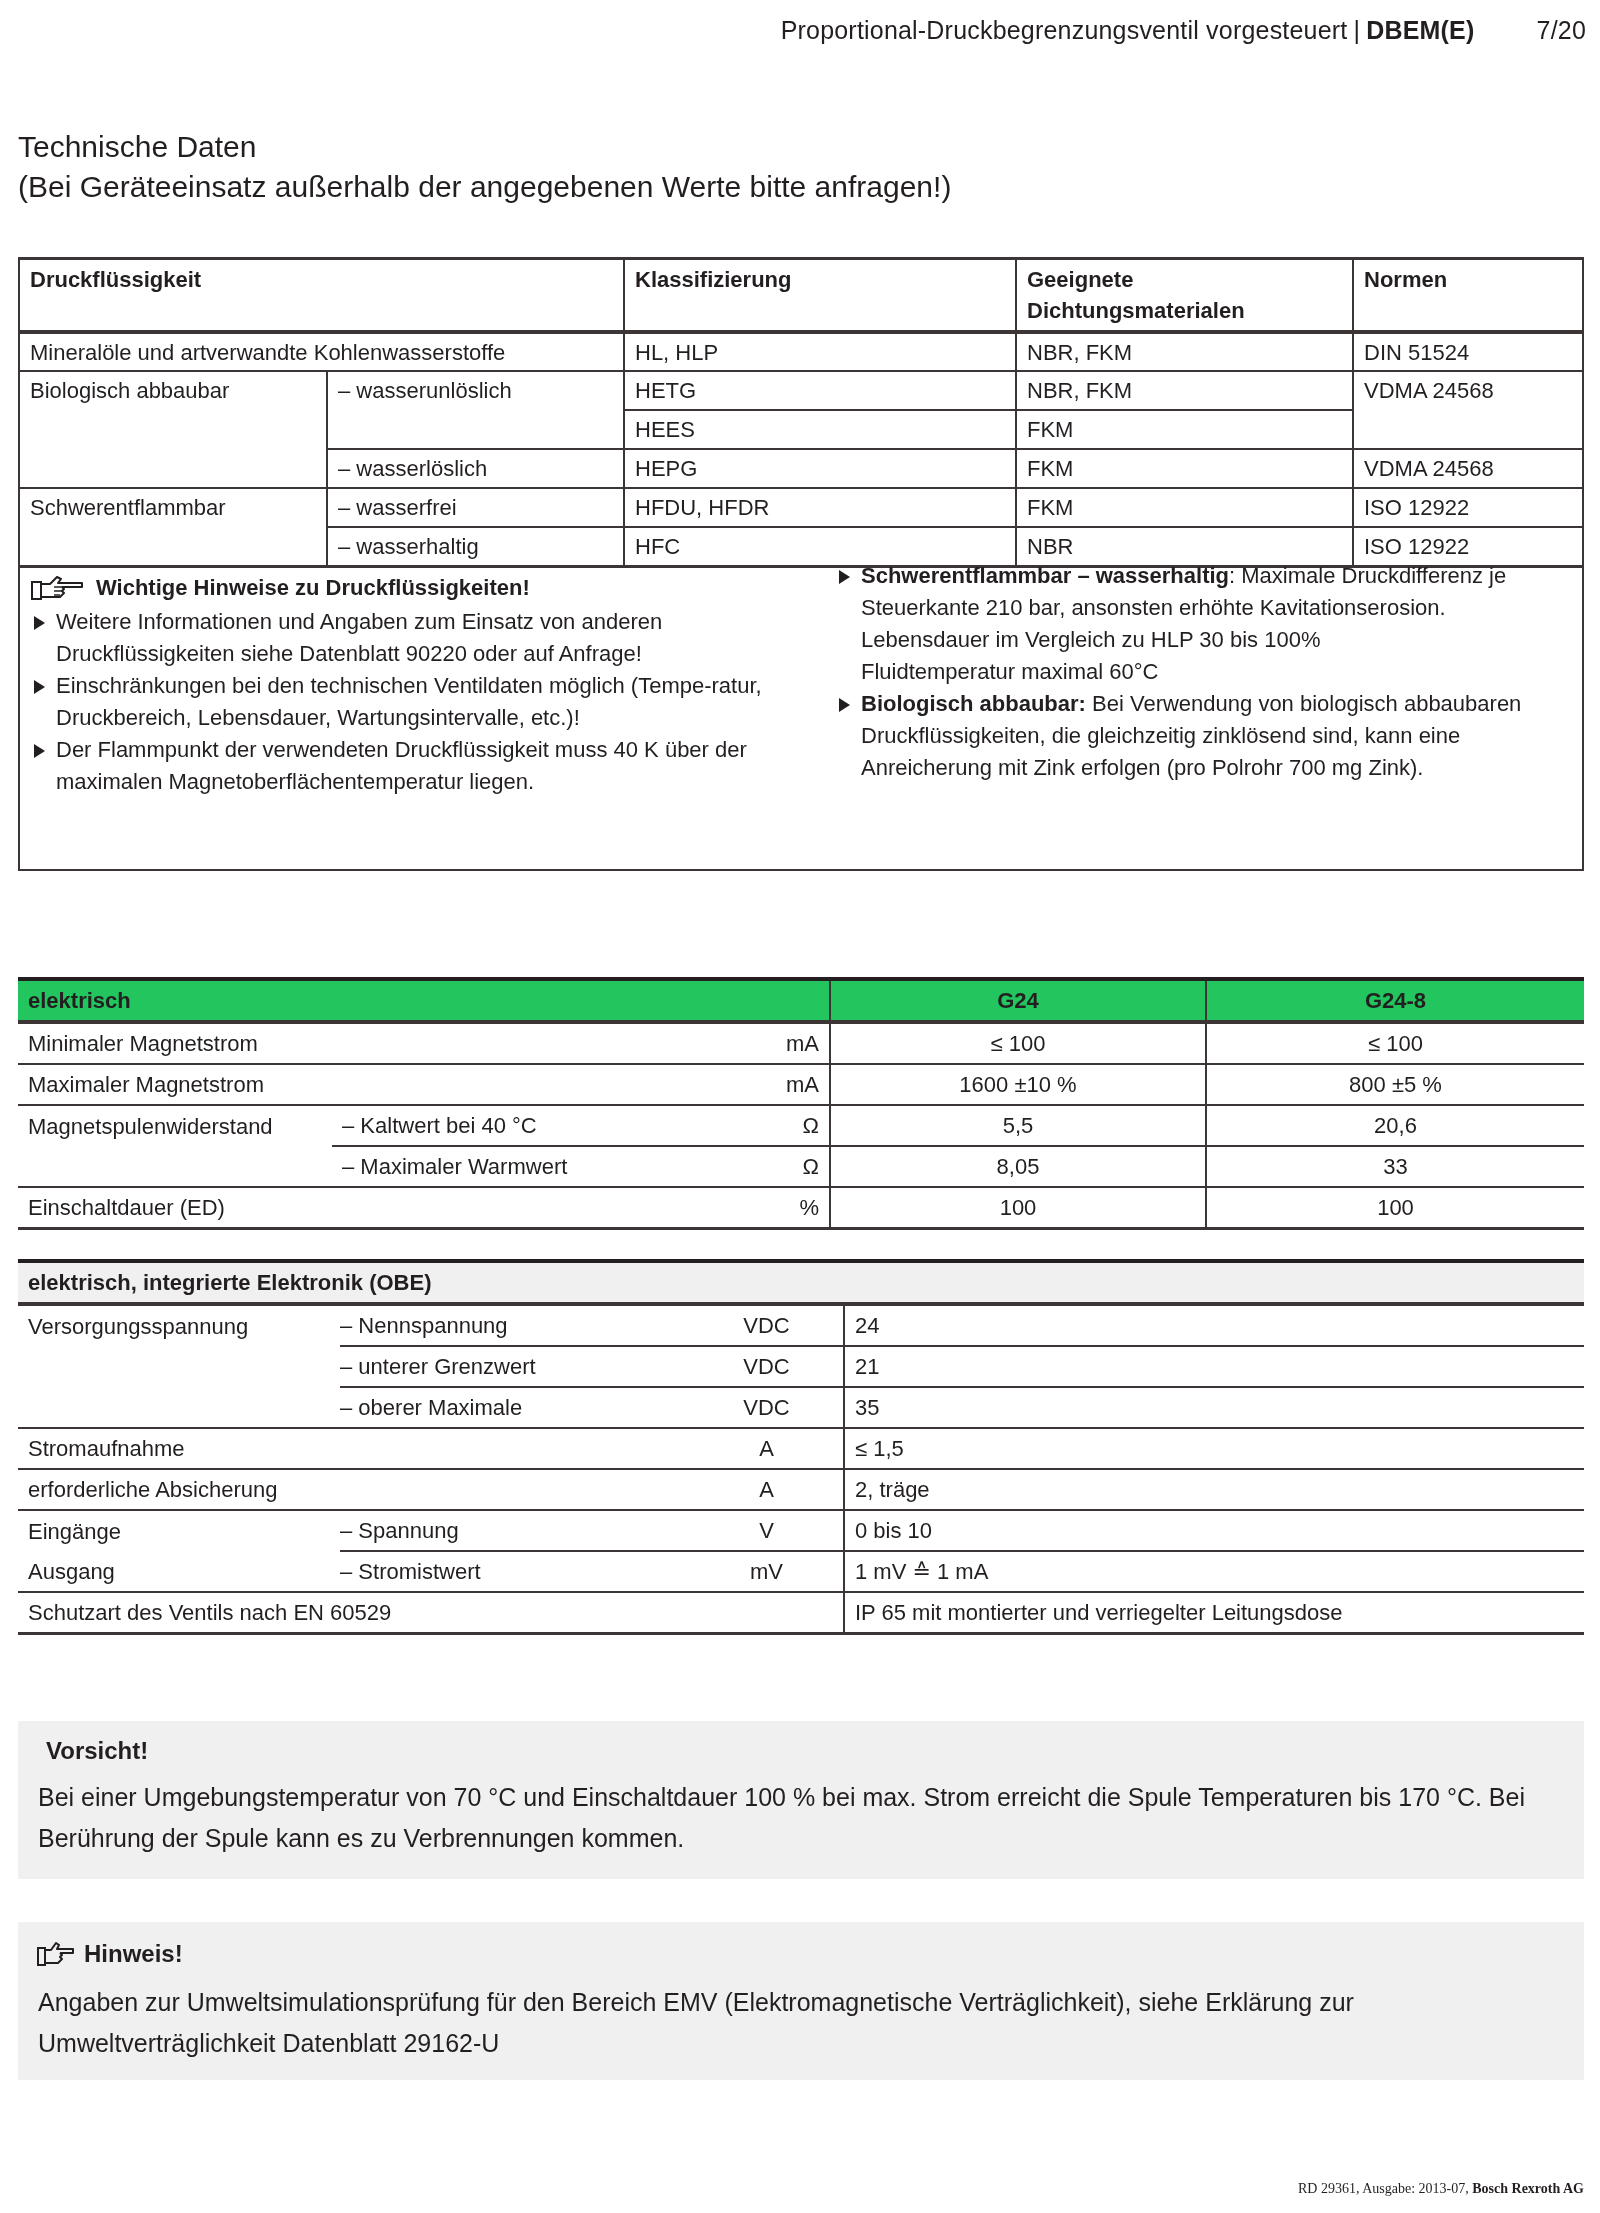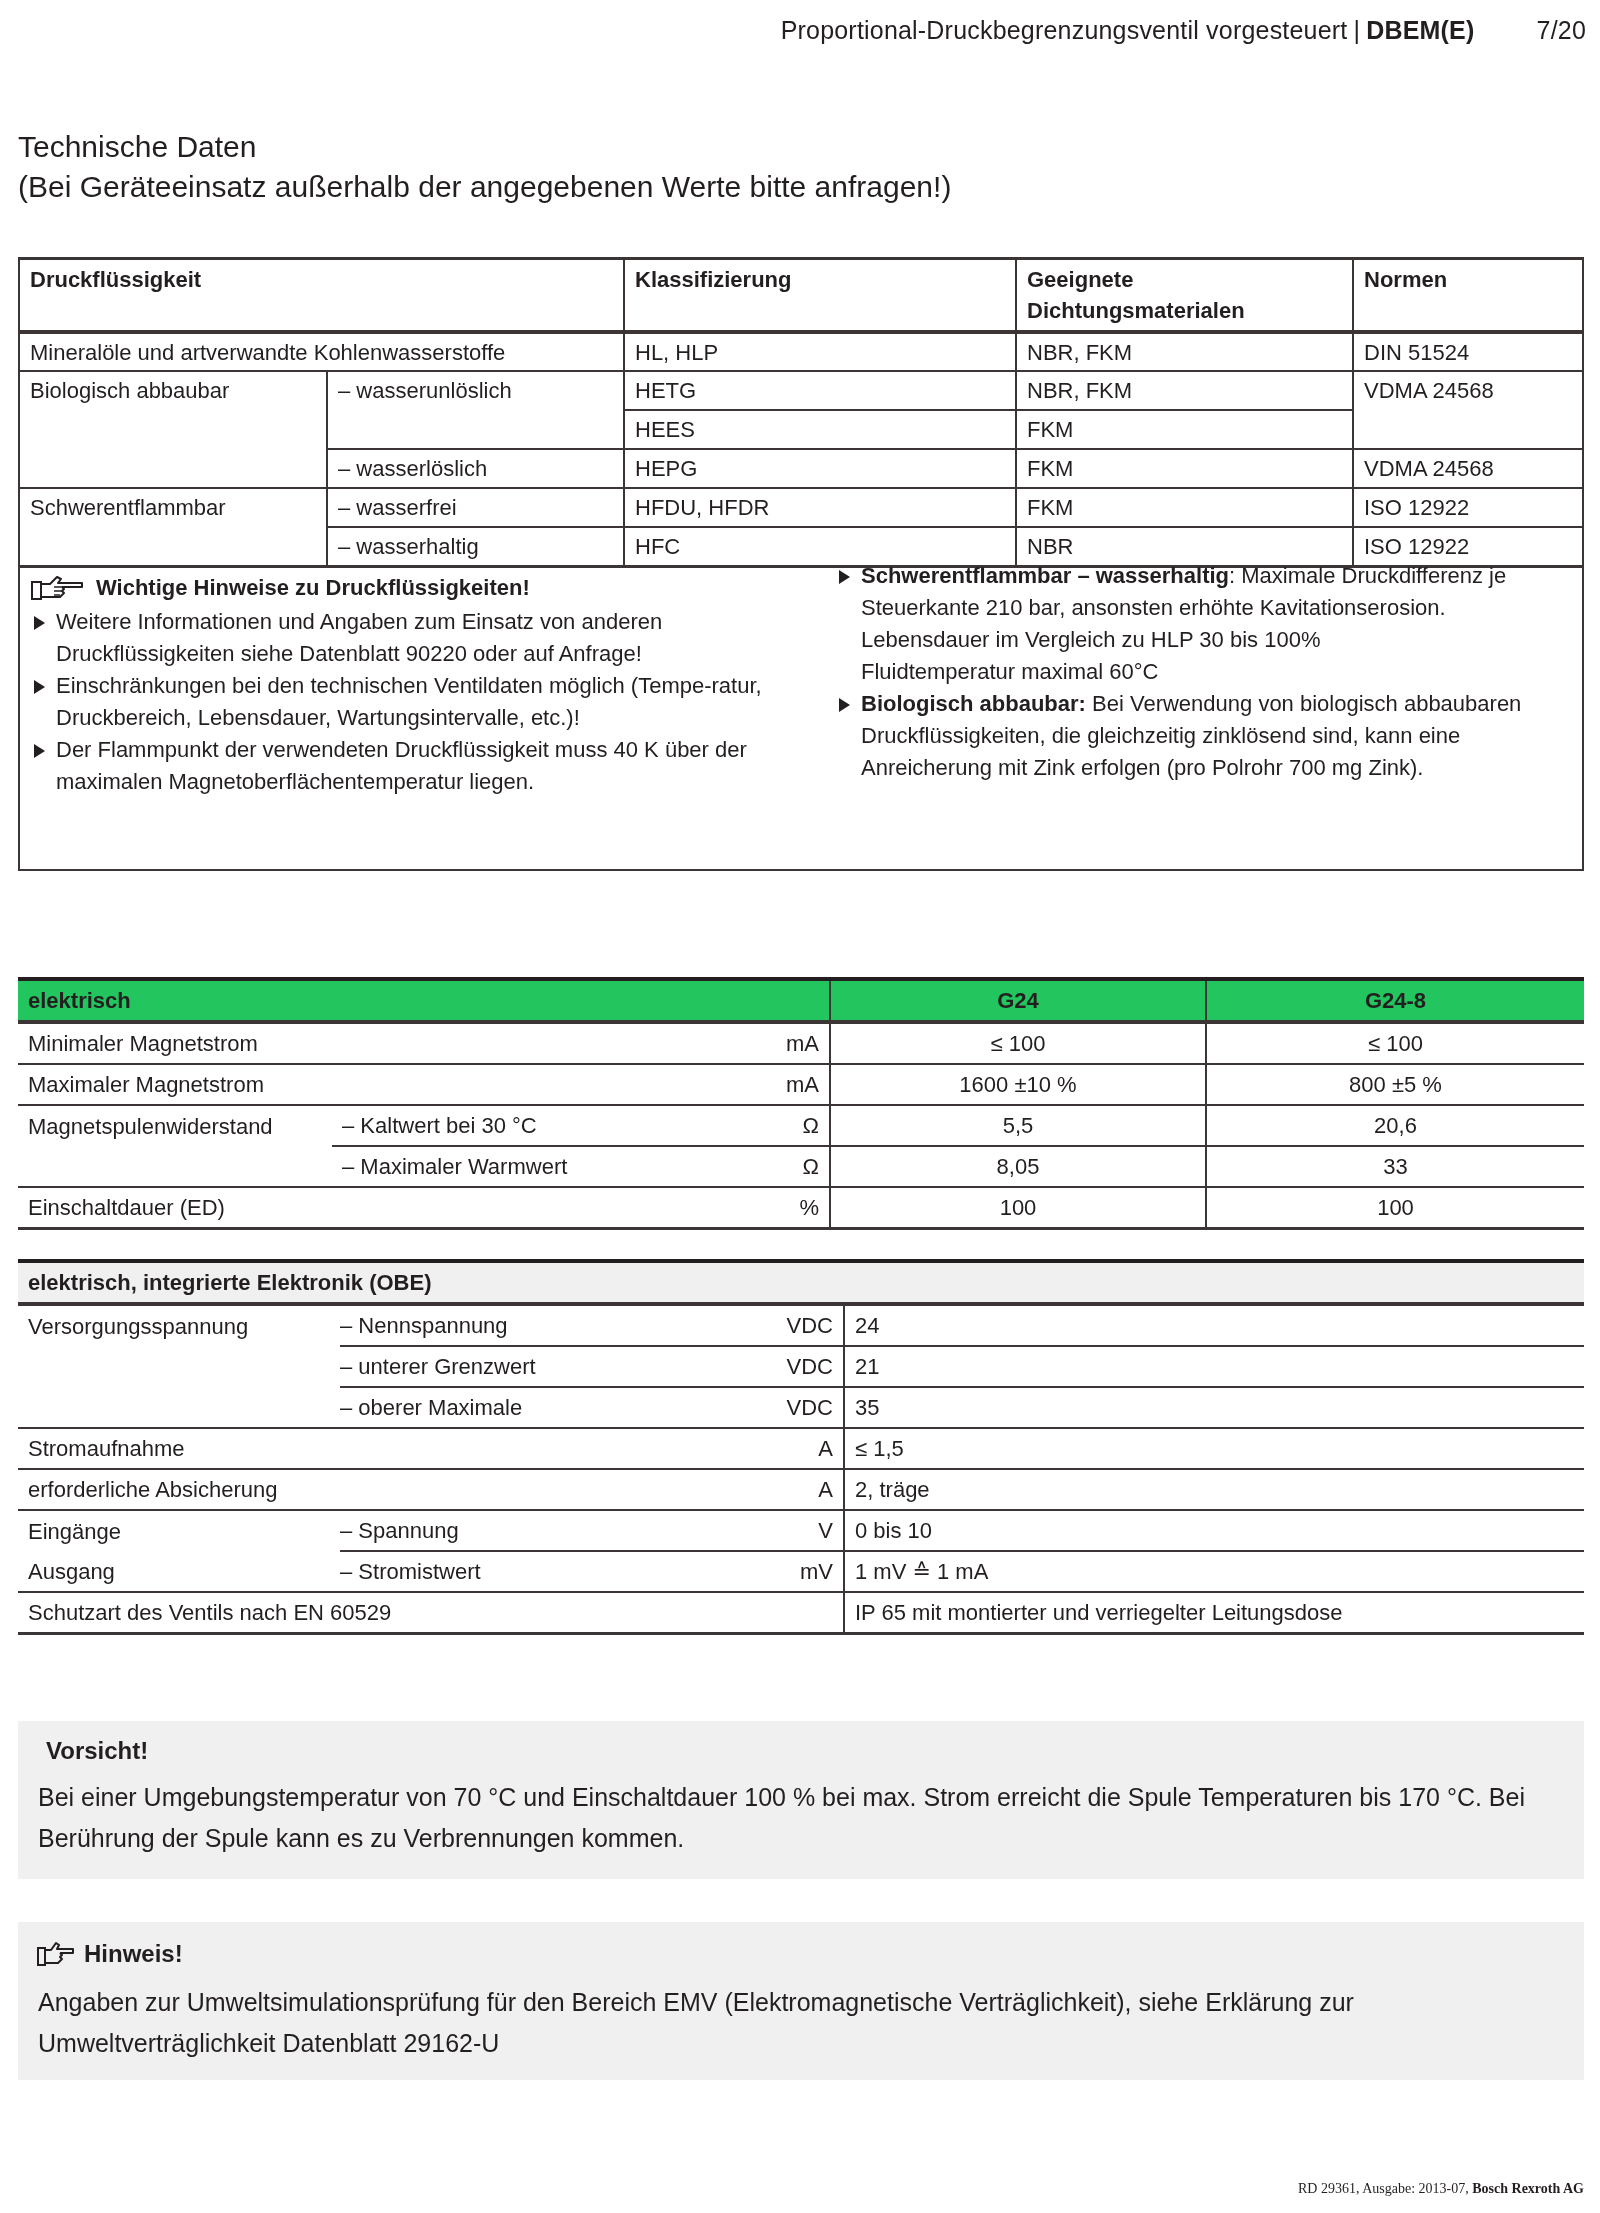--- a/index.html
+++ b/index.html
@@ -94,21 +94,21 @@
   }
   .obe table { width: 1566px; }
   .obe td {
     height: 39px; line-height: 39px; font-size: 22px; padding: 0 10px 0 0;
     border-bottom: 2px solid #3b3536; white-space: nowrap;
   }
   .obe td.c1 { padding-left: 10px; }
   .obe tr.head td { background: #f1f0f0; font-weight: bold; border-top: 4px solid #231f20; border-bottom: 4px solid #3b3536; height: 40px; padding-left: 10px; }
   .obe td.c1 { width: 322px; }
   .obe td.c2 { width: 360px; }
-  .obe td.unit { width: 144px; text-align: right; padding-right: 10px; }
+  .obe td.unit { width: 144px; text-align: center; padding-right: 10px; }
   .obe td.val { border-left: 2px solid #3b3536; padding-left: 10px; }
   .obe td.nob { border-bottom: none; }
   .obe tr.last td { border-bottom: 3px solid #3b3536; }
 
   
   .callout {
     position: absolute; left: 18px; width: 1566px; background: #f1f0f0;
   }
   .callout.warn { top: 1721px; height: 158px; }
   .callout.hint { top: 1922px; height: 158px; }
@@ -241,21 +241,21 @@
     </tr>
     <tr>
       <td class="c1">Maximaler Magnetstrom</td>
       <td class="c2"></td>
       <td class="unit">mA</td>
       <td class="val">1600 ±10 %</td>
       <td class="val2">800 ±5 %</td>
     </tr>
     <tr>
       <td class="c1 nob">Magnetspulenwiderstand</td>
-      <td class="c2">– Kaltwert bei 30 °C</td>
+      <td class="c2">– Kaltwert bei 40 °C</td>
       <td class="unit">Ω</td>
       <td class="val">5,5</td>
       <td class="val2">20,6</td>
     </tr>
     <tr>
       <td class="c1"></td>
       <td class="c2">– Maximaler Warmwert</td>
       <td class="unit">Ω</td>
       <td class="val">8,05</td>
       <td class="val2">33</td>

